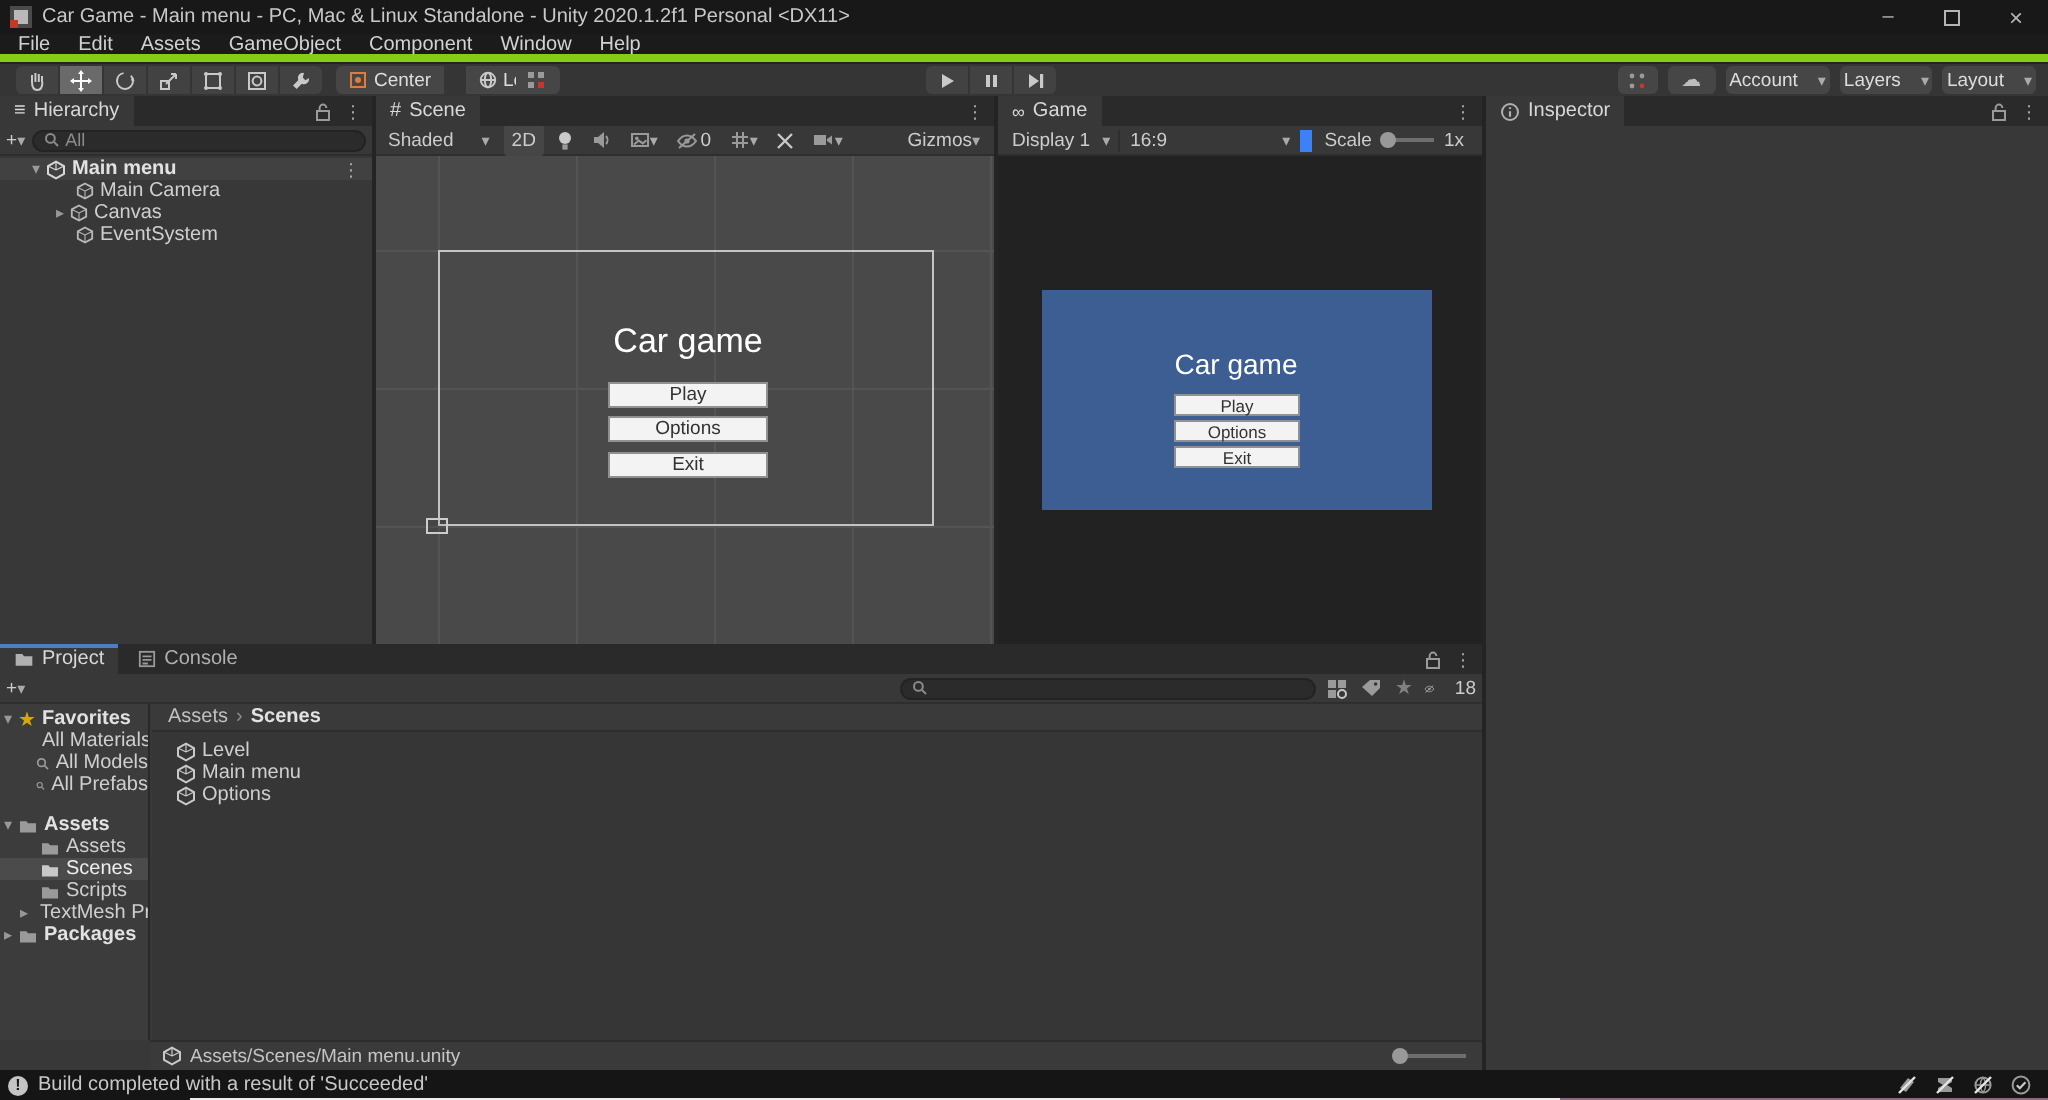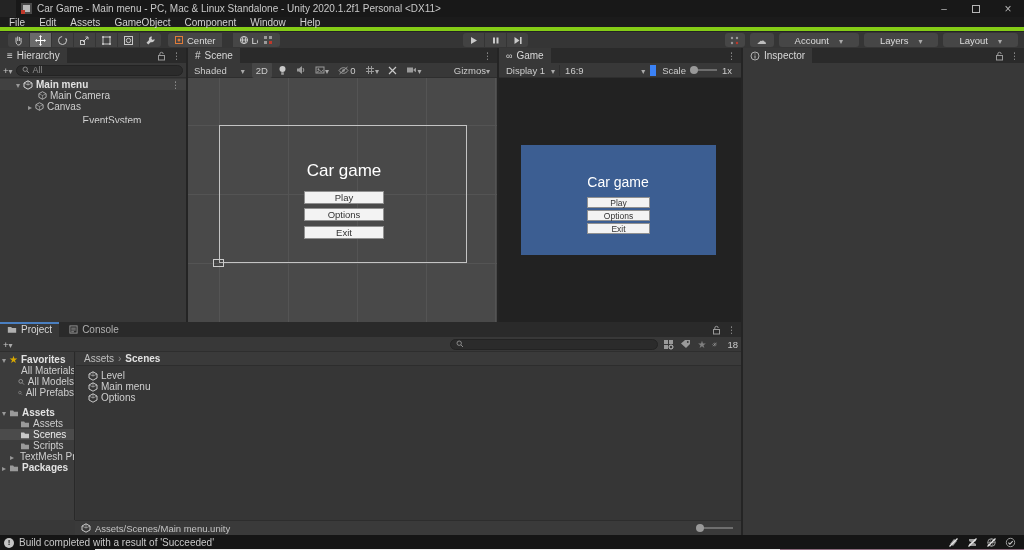--- a/index.html
+++ b/index.html
@@ -10,21 +10,21 @@
     font-family:"Liberation Sans", sans-serif;
     color:#cccccc;
     font-size:10px;
     cursor:default;
   }
   svg { display:block; }
 
   
   .titlebar { position:absolute; top:0; left:0; right:0; height:17px;
     background:#181818; display:flex; align-items:center; gap:5px; padding-left:5px;
-    color:#c9c9c9; font-size:10px;margin-left:16px; }
+    color:#c9c9c9; font-size:10px; }
   .app-icon { width:11px; height:11px; background:#4a4a4a; position:relative; flex:0 0 auto; }
   .app-icon::after { content:""; position:absolute; left:2px; top:2px; width:7px; height:7px; background:#b9b9b9; }
   .app-icon::before { content:""; position:absolute; left:0; bottom:0; width:4px; height:4px; background:#c0392b; z-index:2; }
   .win-controls { margin-left:auto; display:flex; height:100%; }
   .win-btn { width:32px; height:100%; display:flex; align-items:center; justify-content:center; color:#b5b5b5; font-size:10px; }
   .max-glyph { width:8px; height:8px; border:1px solid #b5b5b5; }
 
   
   .menubar { position:absolute; top:17px; left:0; right:0; height:14px; background:#1b1b1b;
     border-bottom:4px solid #84cc16; display:flex; align-items:center; font-size:10px; color:#d2d2d2; padding-left:2px; }
@@ -36,21 +36,21 @@
   .tool-btn { width:21px; height:14px; background:#424242; display:flex; align-items:center; justify-content:center; }
   .tool-btn:first-child { border-radius:3px 0 0 3px; }
   .tool-btn:last-child { border-radius:0 3px 3px 0; }
   .tool-btn.selected { background:#6a6a6a; }
   .pill-group { position:absolute; top:1px; display:flex; gap:11px; }
   .pill { height:14px; background:#464646; display:flex; align-items:center; gap:3px; padding:0 6px; font-size:9.5px; color:#ddd; }
   .pill:first-child { border-radius:3px 0 0 3px; }
   .pill:last-child { border-radius:0 3px 3px 0; }
   .play-group { position:absolute; left:463px; top:1px; display:flex; gap:1px; }
   .toolbar-right { position:absolute; right:6px; top:1px; display:flex; gap:5px; align-items:center; }
-  .dd { height:14px; background:#464646; border-radius:3px; padding:0 16px; display:flex; align-items:center; gap:10px; font-size:9.5px; color:#ddd; }
+  .dd { height:14px; background:#464646; border-radius:3px; padding:0 2px; display:flex; align-items:center; gap:10px; font-size:9.5px; color:#ddd; }
   .caret::after { content:"▾"; font-size:8px; color:#aaa; }
   .icon-btn { height:14px; min-width:20px; background:#464646; border-radius:3px; display:flex; align-items:center; justify-content:center; }
 
   
   .panel { position:absolute; background:#383838; }
   #hierarchy { left:0;   top:48px; width:186px; height:274px; }
   #scene     { left:188px; top:48px; width:309px; height:274px; }
   #game      { left:499px; top:48px; width:242px; height:274px; }
   #inspector { left:743px; top:48px; width:281px; height:487px; }
   #project   { left:0; top:322px; width:741px; height:213px; }
@@ -306,21 +306,21 @@
       <span>Main Camera</span>
     </div>
     <div class="row" style="padding-left:28px;">
       <span class="arr-c"></span>
       <svg width="9" height="9" viewBox="0 0 10 10">
           <path d="M5 0.8L9 3v4L5 9.2 1 7V3z" stroke="#b9b9b9" fill="none"></path>
           <path d="M1 3l4 2 4-2M5 5v4.2" stroke="#b9b9b9" stroke-width="0.6" fill="none"></path>
         </svg>
       <span>Canvas</span>
     </div>
-    <div class="row" style="padding-left:38px;flex-direction:column;">
+    <div class="row" style="padding-left:38px;">
       <svg width="9" height="9" viewBox="0 0 10 10">
           <path d="M5 0.8L9 3v4L5 9.2 1 7V3z" stroke="#b9b9b9" fill="none"></path>
           <path d="M1 3l4 2 4-2M5 5v4.2" stroke="#b9b9b9" stroke-width="0.6" fill="none"></path>
         </svg>
       <span>EventSystem</span>
     </div>
   </div>
 </div>
 
 <div class="panel" id="scene">

